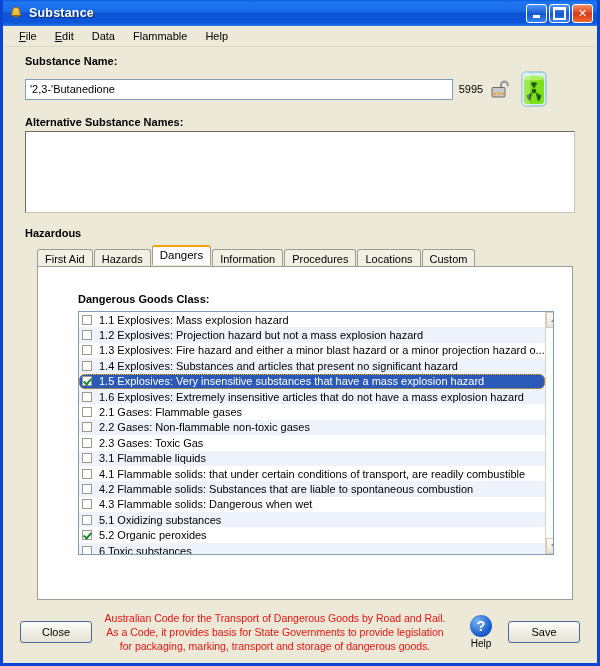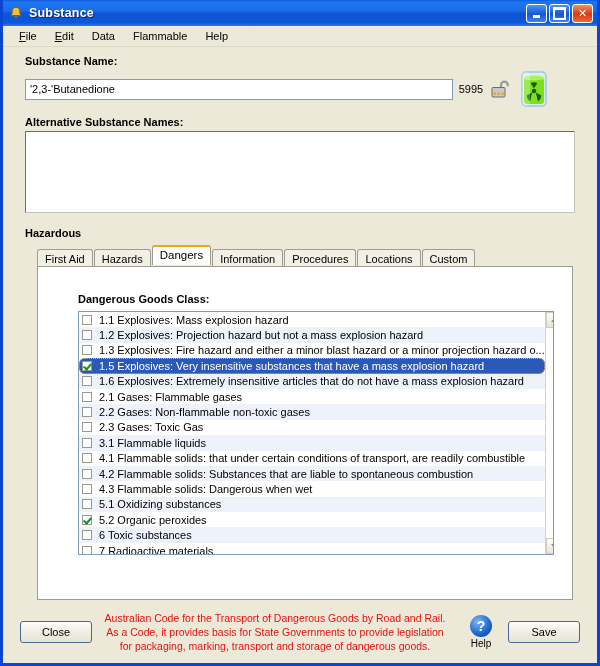--- a/index.html
+++ b/index.html
@@ -258,20 +258,24 @@
                 <span>1.1 Explosives: Mass explosion hazard</span>
               </div>
               <div class="lrow odd">
                 <span class="cb"></span>
                 <span>1.2 Explosives: Projection hazard but not a mass explosion hazard</span>
               </div>
               <div class="lrow">
                 <span class="cb"></span>
                 <span>1.3 Explosives: Fire hazard and either a minor blast hazard or a minor projection hazard o...</span>
               </div>
+              <div class="lrow odd">
+                <span class="cb"></span>
+                <span>1.4 Explosives: Substances and articles that present no significant hazard</span>
+              </div>
               <div class="lrow sel">
                 <span class="cb checked"></span>
                 <span>1.5 Explosives: Very insensitive substances that have a mass explosion hazard</span>
               </div>
               <div class="lrow odd">
                 <span class="cb"></span>
                 <span>1.6 Explosives: Extremely insensitive articles that do not have a mass explosion hazard</span>
               </div>
               <div class="lrow">
                 <span class="cb"></span>

